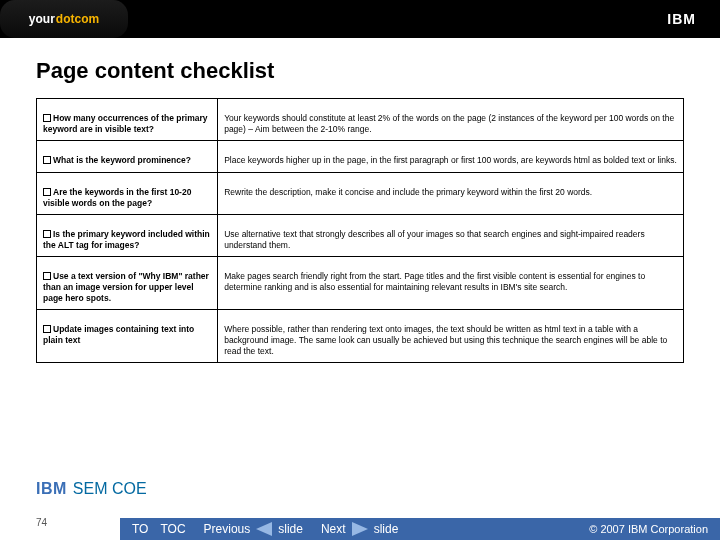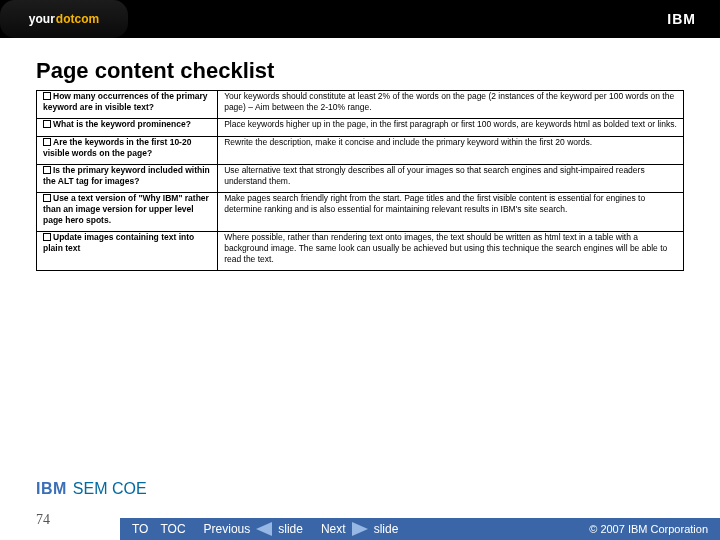--- a/index.html
+++ b/index.html
@@ -7,33 +7,33 @@
 
   .header { height: 38px; background: #000; display: flex; align-items: center; justify-content: space-between; padding: 0 24px 0 0; }
   .brand { display: flex; align-items: center; gap: 0; }
   .brand-left { height:38px; width:128px; background:linear-gradient(to bottom,#1c1c1c,#0a0a0a); display:flex; align-items:center; justify-content:center;border-radius:15px; }
   .brand-logo { color:#fff; font-size:12px; display:flex; align-items:baseline; gap:1px;}
   .brand-logo .y { font-weight:bold; }
   .brand-logo .dotcom { color:#f7b400; font-weight:bold;}
   .ibm-h { color:#fff; font-size:14px; font-weight:bold; letter-spacing:1px; font-family: 'Arial', sans-serif;}
 
   .content { padding: 20px 36px 0 36px; }
-  .title { font-size: 22px; font-weight: bold; color: #000; margin-bottom: 6px; }
+  .title { font-size: 22px; font-weight: bold; color: #000; margin-bottom: 14px; }
 
   table.checklist { width: 100%; border-collapse: collapse; table-layout: fixed; }
   table.checklist col.left { width: 28%; }
-  table.checklist td { border: 1px solid #000; vertical-align: top; padding: 0 6px 6px 6px; font-size: 8.5px; line-height: 1.25; color:#000;}
+  table.checklist td { border: 1px solid #000; vertical-align: top; padding: 14px 6px 6px 6px; font-size: 8.5px; line-height: 1.25; color:#000;}
   table.checklist td.q { font-weight: bold; }
   .cb { display:inline-block; width:8px; height:8px; border:1px solid #000; margin-right:2px; vertical-align: -1px; }
 
   .footer-band { position:absolute; bottom:42px; left:36px; display:flex; align-items:center; gap:6px;}
   .footer-ibm { color:#3b6fb6; font-weight:bold; font-size:16px; letter-spacing:0.5px; }
   .footer-sem { color:#0369a1; font-size:16px; }
 
-  .pagenum { position:absolute; bottom:12px; left:36px; font-size:14px; color:#555;font-family:Liberation Serif, serif; }
+  .pagenum { position:absolute; bottom:12px; left:36px; font-size:10px; color:#555; }
 
   .navbar { position:absolute; bottom:0; left:120px; right:0; height:22px; background:#3a66a8; display:flex; align-items:center; gap:18px; padding:0 12px; color:#fff; font-size:12px;}
   .nav-to { display:flex; align-items:center; gap:12px; }
   .nav-group { display:flex; align-items:center; gap:6px;}
   .arrow-left, .arrow-right { width:0; height:0; }
   .arrow-left { border-top:7px solid transparent; border-bottom:7px solid transparent; border-right:16px solid #97b8e4;}
   .arrow-right { border-top:7px solid transparent; border-bottom:7px solid transparent; border-left:16px solid #97b8e4;}
   .navbar .fill { flex:1; }
   .copyright { font-size:11px; color:#fff; }
   .nav-label { color:#fff; }

